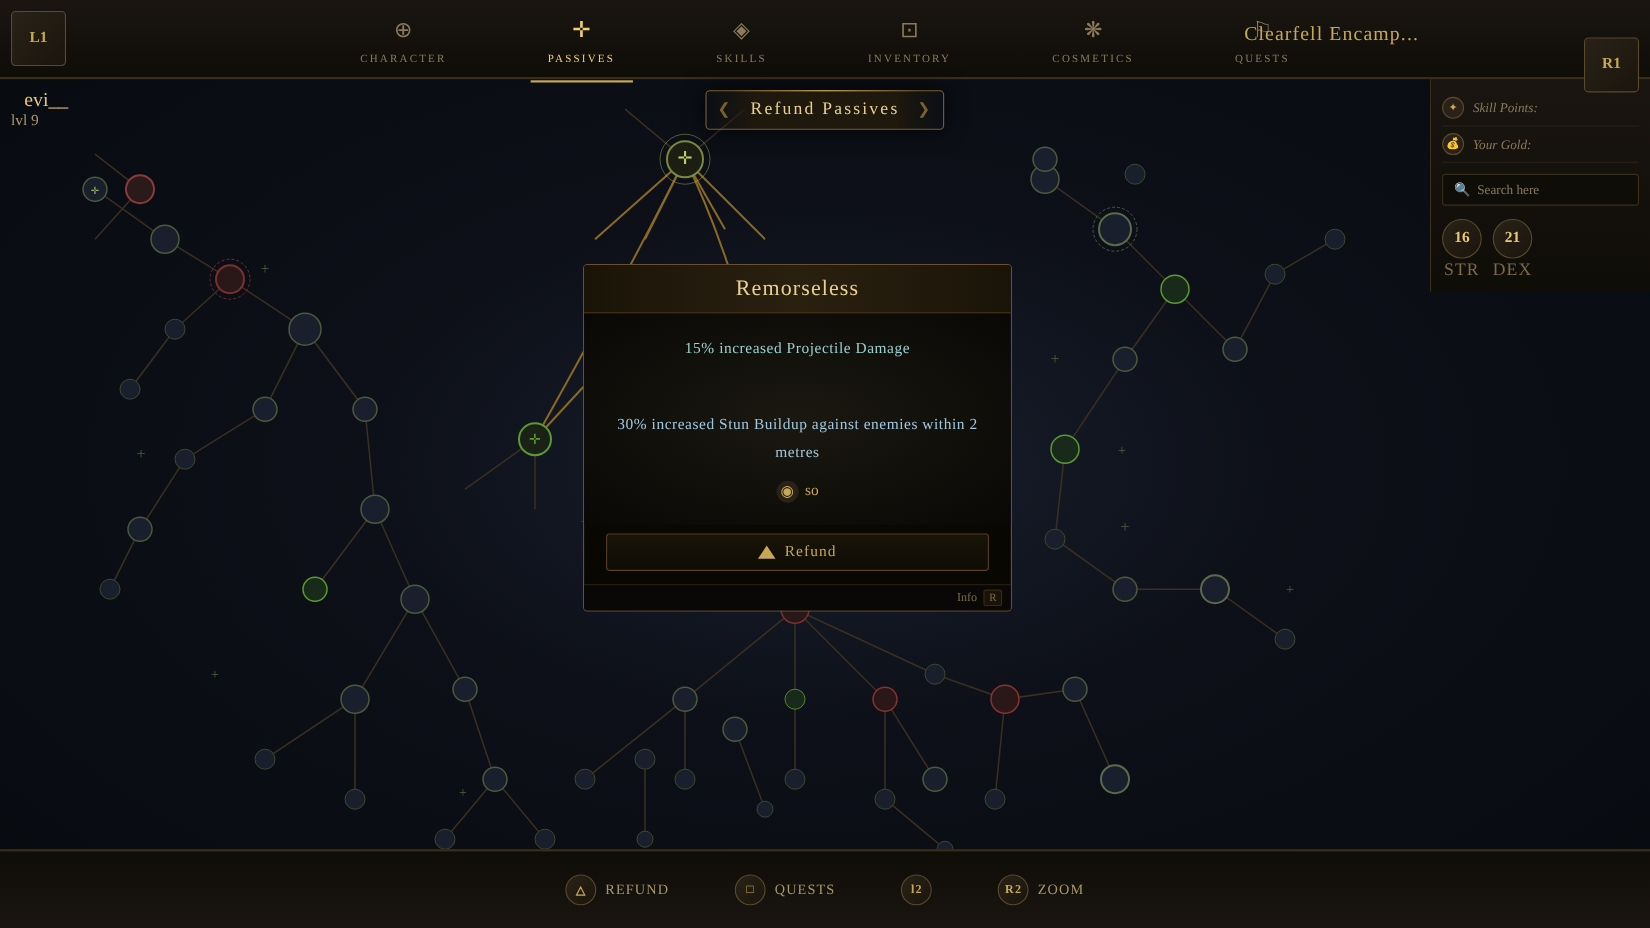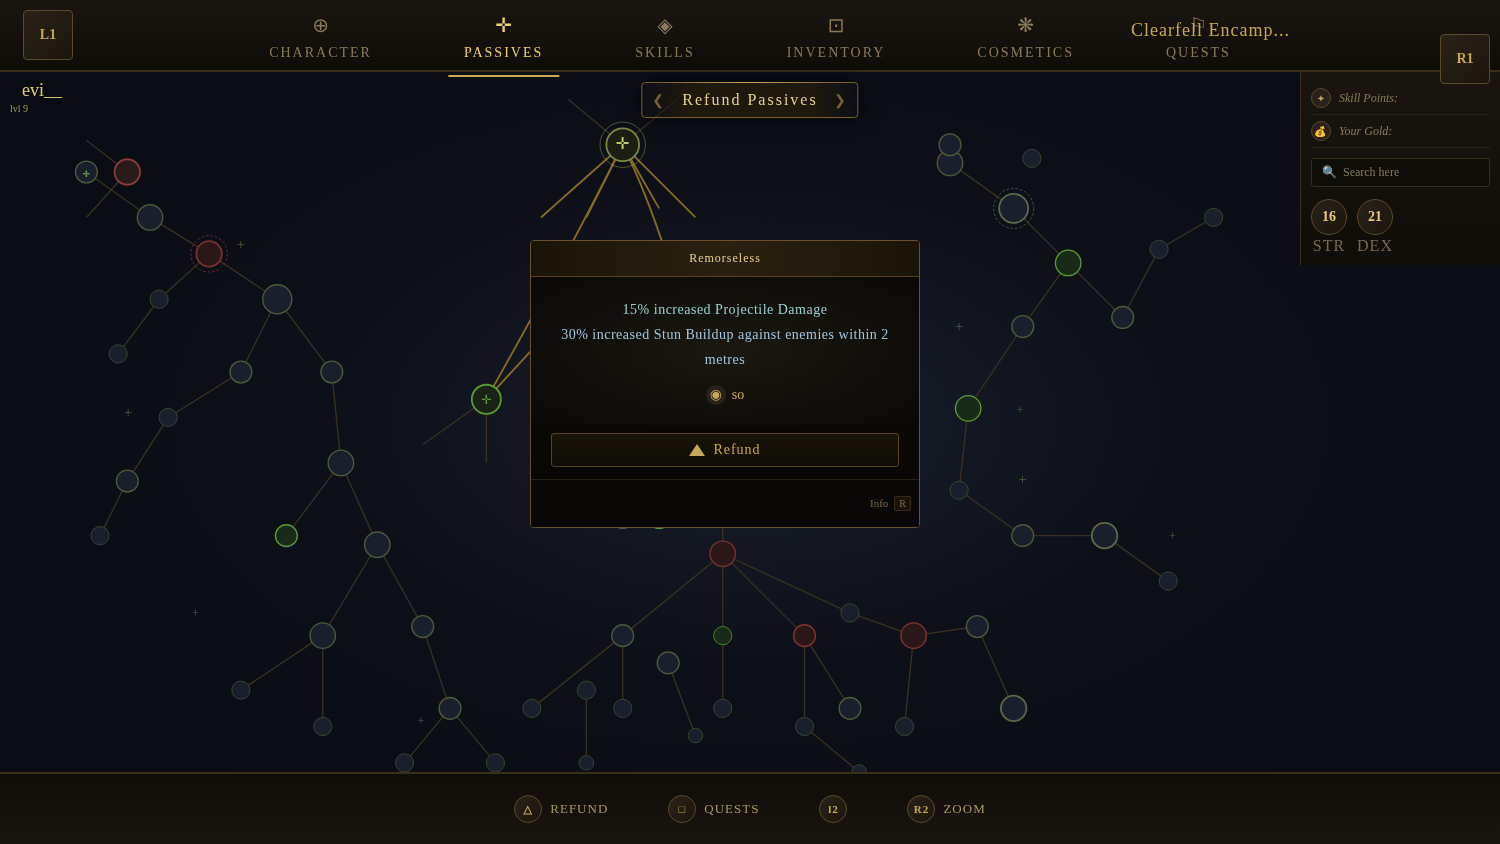--- a/index.html
+++ b/index.html
@@ -33,21 +33,21 @@
       justify-content: center;
       z-index: 100;
     }
 
     .nav-left {
       position: absolute;
       left: 0;
       display: flex;
       align-items: center;
       gap: 8px;
-      padding-left: 23px;
+      padding-left: 10px;
     }
 
     .nav-btn-l {
       width: 50px; height: 50px;
       background: linear-gradient(135deg, #2a2218, #1a150d);
       border: 1px solid #5a4a2a;
       border-radius: 4px;
       display: flex; align-items: center; justify-content: center;
       color: #c8a855;
       font-size: 14px;
@@ -85,21 +85,21 @@
       background: #c8a855;
     }
 
     .nav-icon {
       width: 32px; height: 32px;
       display: flex; align-items: center; justify-content: center;
       font-size: 20px;
     }
 
     .nav-label {
-      font-size: 14px;
+      font-size: 10px;
       letter-spacing: 2px;
       text-transform: uppercase;
     }
 
     .nav-right {
       position: absolute;
       right: 0;
       display: flex;
       align-items: center;
       gap: 8px;
@@ -128,21 +128,21 @@
     }
 
     .char-name {
       font-size: 18px;
       color: #e8c878;
       margin-bottom: 2px;
       margin-left: 12px;
     }
 
     .char-level {
-      font-size: 10px;
+      font-size: 14px;
       color: #a89868;
     }
 
     
     .refund-banner {
       position: absolute;
       top: 82px;
       left: 50%;
       transform: translateX(-50%);
       z-index: 100;
@@ -286,41 +286,42 @@
       z-index: 200;
       overflow: hidden;
     }
 
     .tooltip-title {
       background: linear-gradient(90deg, #1a1408, #2a2010, #1a1408);
       border-bottom: 1px solid #5a4020;
       padding: 10px 20px;
       text-align: center;
       color: #e8d090;
-      font-size: 12px;
+      font-size: 20px;
       letter-spacing: 1px;
     }
 
     .tooltip-body {
       padding: 20px;
       text-align: center;
       min-height: 80px;
       position: relative;
       background: radial-gradient(ellipse at 50% 50%, #1a1810 0%, #0a0806 100%);
     }
 
     .tooltip-stat {
       color: #9ad0d0;
       font-size: 14px;
       line-height: 1.8;
       letter-spacing: 0.5px;
     }
 
     .tooltip-stat.highlight {
       color: #a0c8e0;
+      margin-top: 44px;
     }
 
     .tooltip-cost {
       display: flex;
       align-items: center;
       justify-content: center;
       gap: 6px;
       margin-top: 12px;
       color: #c8a855;
       font-size: 14px;
@@ -354,21 +355,21 @@
       width: 0; height: 0;
       border-left: 8px solid transparent;
       border-right: 8px solid transparent;
       border-bottom: 12px solid #c8a855;
     }
 
     .tooltip-info-bar {
       display: flex;
       align-items: center;
       justify-content: flex-end;
-      padding: 16px 8px;
+      padding: 4px 8px;
       background: #0a0806;
       border-top: 1px solid #2a2010;
       color: #7a6a4a;
       font-size: 11px;
       gap: 6px;
     }
 
     .info-badge {
       background: #1a1408;
       border: 1px solid #3a2a10;

